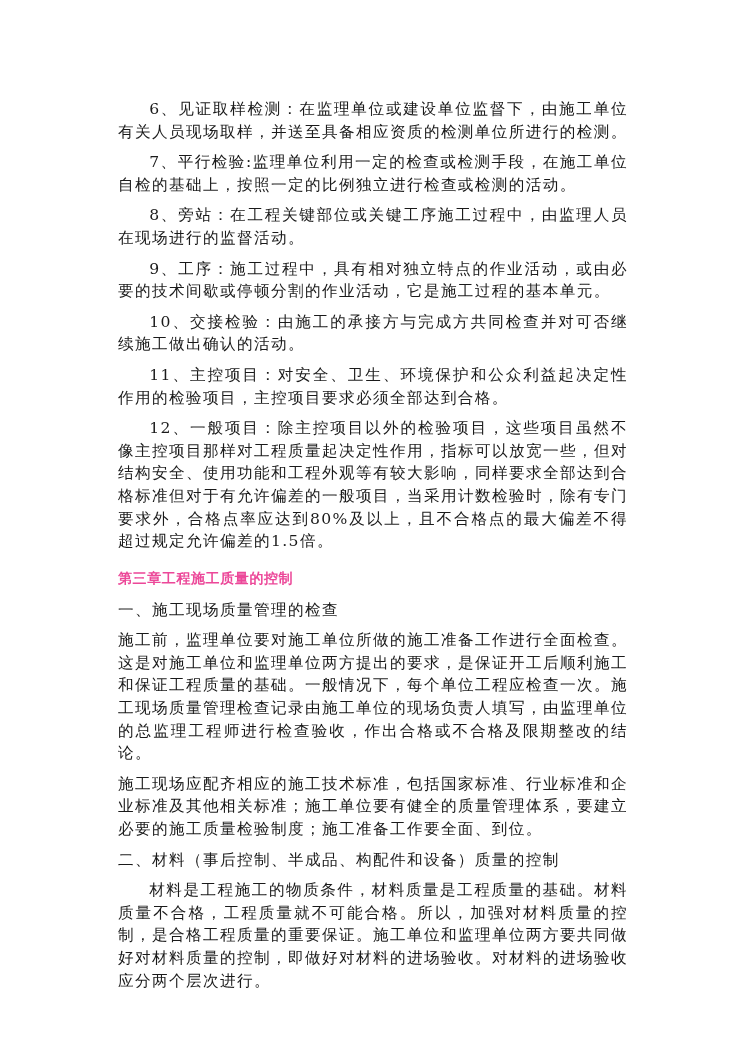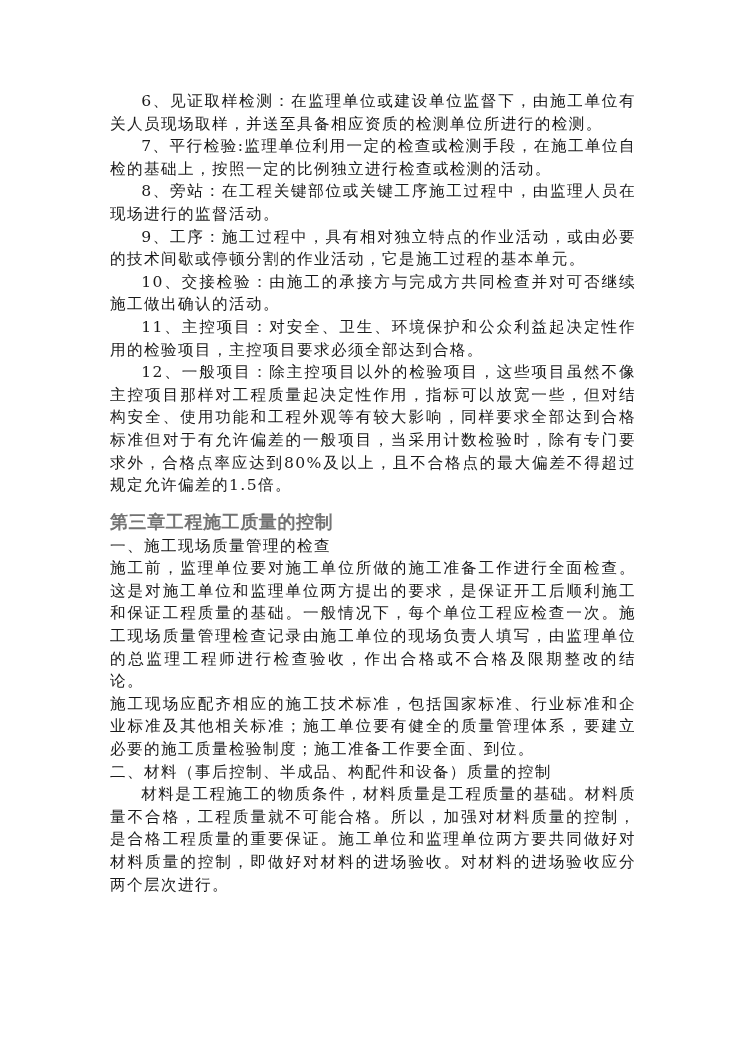--- a/index.html
+++ b/index.html
@@ -3,26 +3,26 @@
 <meta charset="utf-8">
 <style>
   html, body { margin: 0; padding: 0; background: #ffffff; }
   body { width: 744px; height: 1052px; position: relative; overflow: hidden; }
   .page {
     position: absolute; left: 110px; top: 90px; width: 526px;
     font-family: "DejaVu Serif", "Liberation Serif", serif;
     font-size: 15.6px; line-height: 22.6px; color: #1a1a1a;
     text-align: justify; letter-spacing: 1.4px;
   }
-  .page p { margin: 0; }
+  .page p { margin: 8px; }
   .indent { text-indent: 2em; }
   .heading {
     font-family: "DejaVu Sans", "Liberation Sans", sans-serif;
-    font-weight: bold; font-size: 18px; line-height: 26px;
-    margin-top: 12px !important; letter-spacing: 0.6px; color: #737373;
+    font-weight: bold; font-size: 14px; line-height: 26px;
+    margin-top: 12px !important; letter-spacing: 0.6px; color: #ec4899;
   }
 </style>
 </head>
 <body>
 
 <div class="page">
   <p class="indent">6、见证取样检测：在监理单位或建设单位监督下，由施工单位有关人员现场取样，并送至具备相应资质的检测单位所进行的检测。</p>
   <p class="indent">7、平行检验:监理单位利用一定的检查或检测手段，在施工单位自检的基础上，按照一定的比例独立进行检查或检测的活动。</p>
   <p class="indent">8、旁站：在工程关键部位或关键工序施工过程中，由监理人员在现场进行的监督活动。</p>
   <p class="indent">9、工序：施工过程中，具有相对独立特点的作业活动，或由必要的技术间歇或停顿分割的作业活动，它是施工过程的基本单元。</p>

